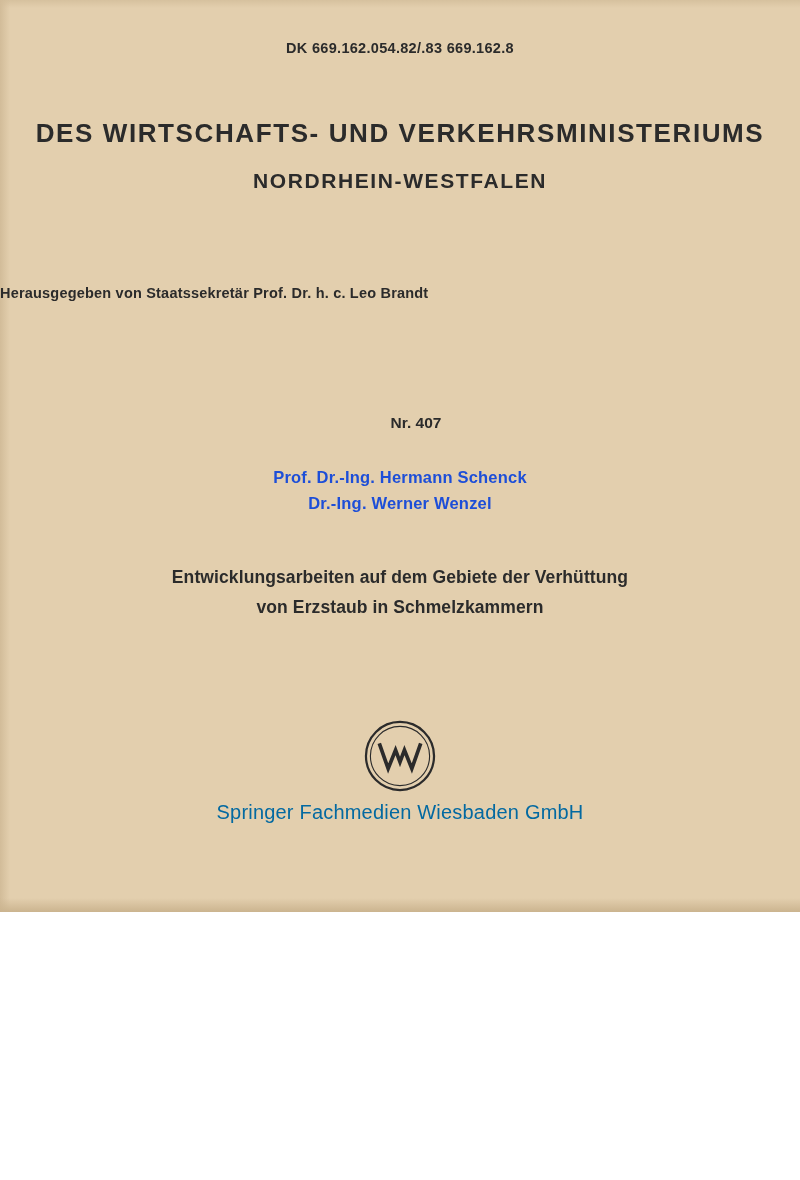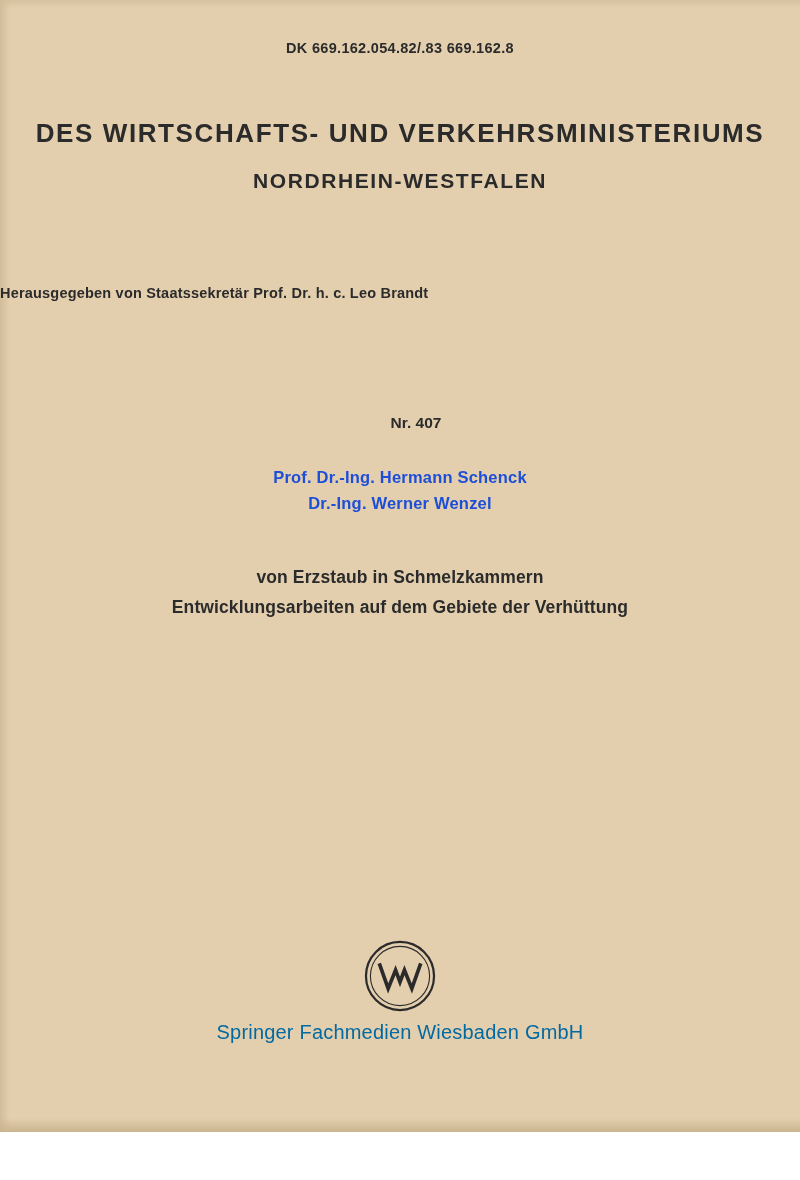--- a/index.html
+++ b/index.html
@@ -8,21 +8,21 @@
   }
   body {
     width: 800px;
     height: 1180px;
     background: #ffffff;
     font-family: "Liberation Sans", sans-serif;
   }
   .cover {
     position: relative;
     width: 800px;
-    height: 1132px;
+    height: 912px;
     background: #e3cfae;
     box-sizing: border-box;
     overflow: hidden;
   }
   
   .edge-left {
     position: absolute;
     left: 0; top: 0;
     width: 10px; height: 100%;
     background: linear-gradient(to right, #d2bc99, rgba(210,188,153,0));
@@ -164,22 +164,22 @@
   <div class="editor">Herausgegeben von Staatssekretär Prof. Dr. h. c. Leo Brandt</div>
 
   <div class="issue-no">Nr. 407</div>
 
   <div class="authors">
     <div class="author">Prof. Dr.-Ing. Hermann Schenck</div>
     <div class="author">Dr.-Ing. Werner Wenzel</div>
   </div>
 
   <div class="title">
+    <div class="title-line">Entwicklungsarbeiten auf dem Gebiete der Verhüttung</div>
     <div class="title-line">von Erzstaub in Schmelzkammern</div>
-    <div class="title-line">Entwicklungsarbeiten auf dem Gebiete der Verhüttung</div>
   </div>
 
   <div class="publisher-block">
     <svg class="logo" viewBox="0 0 100 100">
       <circle cx="50" cy="50" r="46" fill="none" stroke="#2b2b2b" stroke-width="3"></circle>
       <circle cx="50" cy="50" r="40" fill="none" stroke="#2b2b2b" stroke-width="1.5"></circle>
       <path d="M22 33 L34 67 L44 42 L50 58 L56 42 L66 67 L78 33" fill="none" stroke="#2b2b2b" stroke-width="5" stroke-linejoin="miter" stroke-linecap="butt"></path>
     </svg>
     <div class="publisher-name">Springer Fachmedien Wiesbaden GmbH</div>
   </div>

